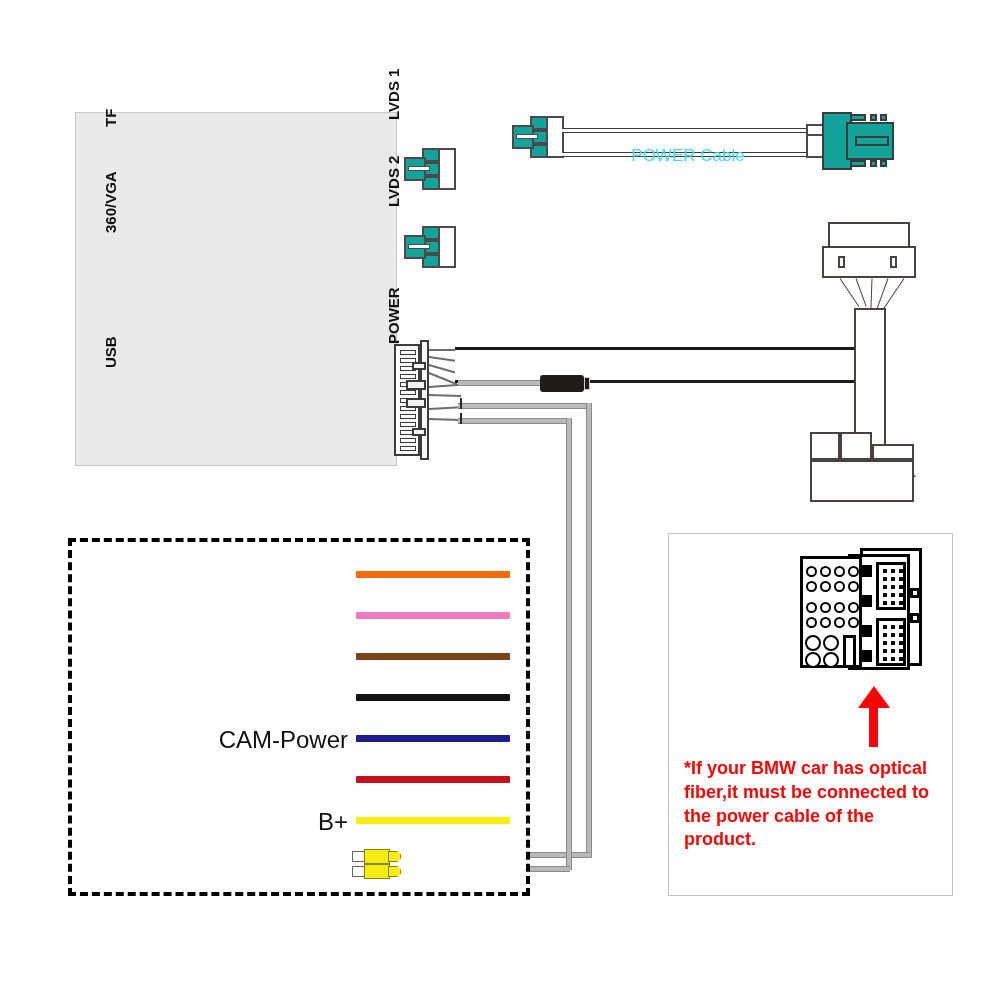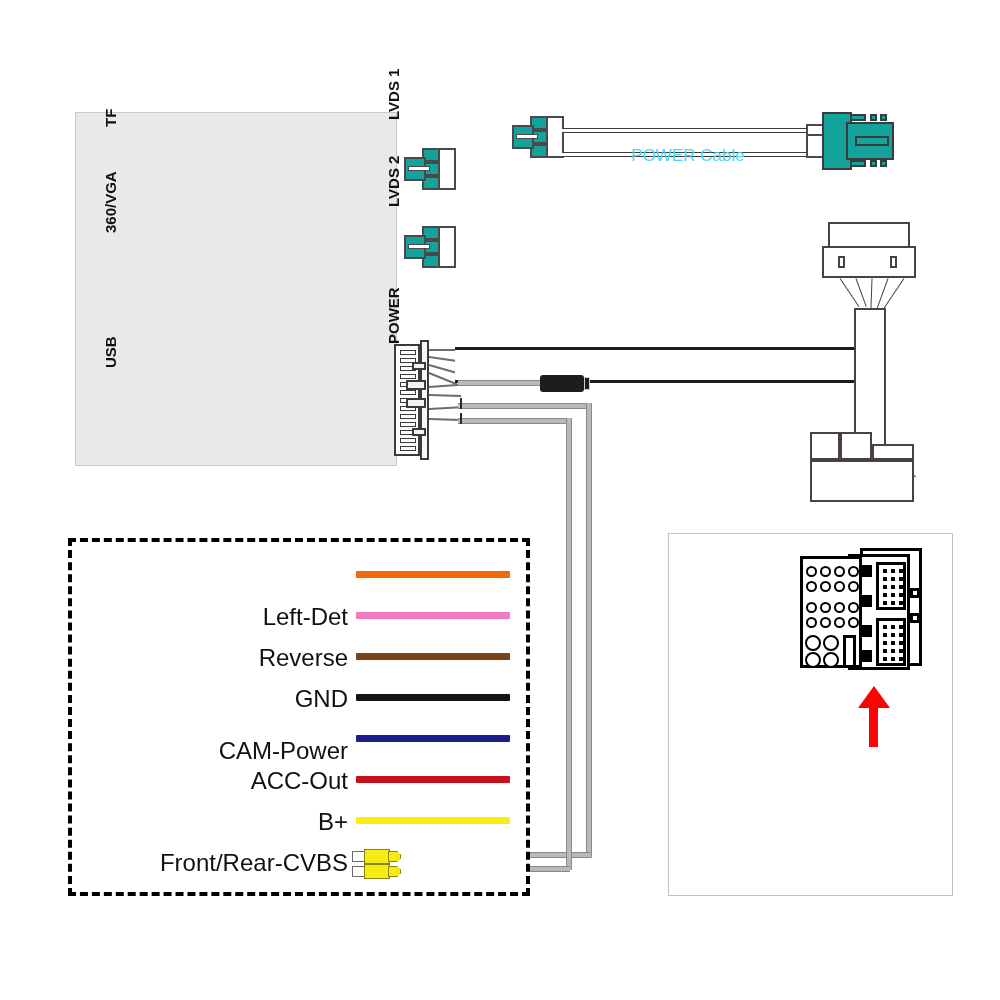--- a/index.html
+++ b/index.html
@@ -400,27 +400,22 @@
   <div class="abs hline" style="left:880px; top:446px; width:34px; transform:rotate(58deg);"></div>
   <div class="abs hline" style="left:884px; top:446px; width:44px; transform:rotate(44deg);"></div>
 
   <div class="abs hbox" style="left:810px; top:432px; width:30px; height:28px;"></div>
   <div class="abs hbox" style="left:840px; top:432px; width:32px; height:28px;"></div>
   <div class="abs hbox" style="left:872px; top:444px; width:42px; height:16px;"></div>
   <div class="abs hbox" style="left:810px; top:460px; width:104px; height:42px;"></div>
 
   <div class="abs" id="legend-box"></div>
 
-  <div class="wire-label" style="left:100px; top:605px; width:248px;">Left-Det</div>
-  <div class="wire-label" style="left:100px; top:646px; width:248px;">Reverse</div>
-  <div class="wire-label" style="left:100px; top:687px; width:248px;">GND</div>
-  <div class="wire-label" style="left:100px; top:728px; width:248px;margin-top:11px;">CAM-Power</div>
-  <div class="wire-label" style="left:100px; top:769px; width:248px;">ACC-Out</div>
+  <div class="wire-label" style="left:100px; top:728px; width:248px;">CAM-Power</div>
   <div class="wire-label" style="left:100px; top:810px; width:248px;">B+</div>
-  <div class="wire-label" style="left:78px; top:851px; width:270px;">Front/Rear-CVBS</div>
 
   <div class="wire-bar" style="left:356px; top:571px; width:154px; background:#f26a0a;"></div>
   <div class="wire-bar" style="left:356px; top:612px; width:154px; background:#f27ac0;"></div>
   <div class="wire-bar" style="left:356px; top:653px; width:154px; background:#7a4418;"></div>
   <div class="wire-bar" style="left:356px; top:694px; width:154px; background:#141414;"></div>
   <div class="wire-bar" style="left:356px; top:735px; width:154px; background:#1b1e8c;"></div>
   <div class="wire-bar" style="left:356px; top:776px; width:154px; background:#c6101c;"></div>
   <div class="wire-bar" style="left:356px; top:817px; width:154px; background:#fbec12;"></div>
 
   <div class="rca-plug" style="left:352px; top:849px; width:52px; height:15px;">
@@ -504,14 +499,15 @@
     <div class="qlk-pin" style="left:4px; top:36px;"></div>
     <div class="qlk-pin" style="left:12px; top:36px;"></div>
     <div class="qlk-pin" style="left:20px; top:36px;"></div>
   </div>
   <div class="abs qlk-outer" style="left:910px; top:588px; width:10px; height:10px;"></div>
   <div class="abs qlk-outer" style="left:910px; top:613px; width:10px; height:10px;"></div>
 
   <div class="abs" id="red-arrow-shaft"></div>
   <div class="abs" id="red-arrow-head"></div>
 
+  <div class="abs" id="bmw-note">*If your BMW car has optical fiber,it must be connected to the power cable of the product.</div>
 
 </div>
 
 </body></html>

